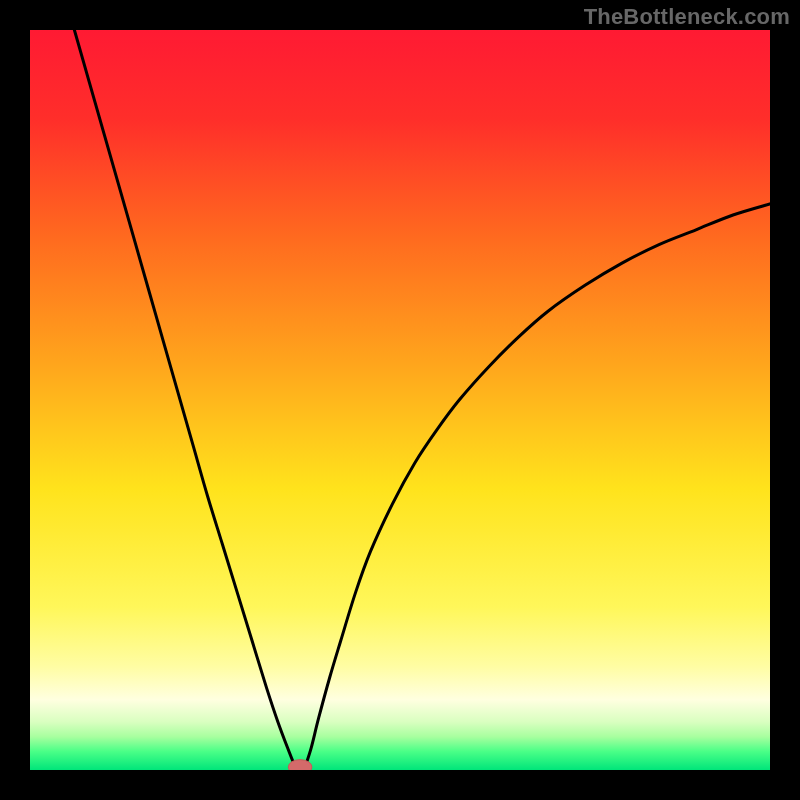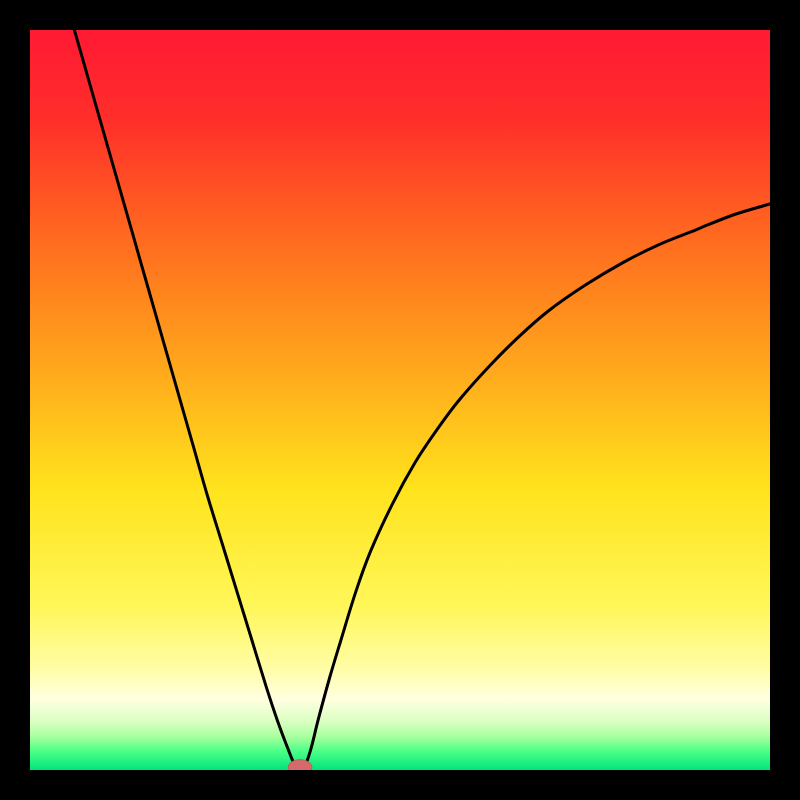--- a/index.html
+++ b/index.html
@@ -38,20 +38,21 @@
   }
   .plot-area svg {
     display: block;
     width: 740px;
     height: 740px;
   }
 </style>
 </head>
 <body>
 <div class="frame">
+  <div class="watermark">TheBottleneck.com</div>
   <div class="plot-area">
     <svg id="plot-svg" viewBox="0 0 740 740">
         <defs>
           <linearGradient id="bg-grad" x1="0" y1="0" x2="0" y2="1">
             <stop offset="0%" stop-color="#ff1a33"></stop>
             <stop offset="12%" stop-color="#ff2e2a"></stop>
             <stop offset="28.000000000000004%" stop-color="#ff6a1f"></stop>
             <stop offset="45%" stop-color="#ffa51c"></stop>
             <stop offset="62%" stop-color="#ffe31c"></stop>
             <stop offset="78%" stop-color="#fff75a"></stop>

